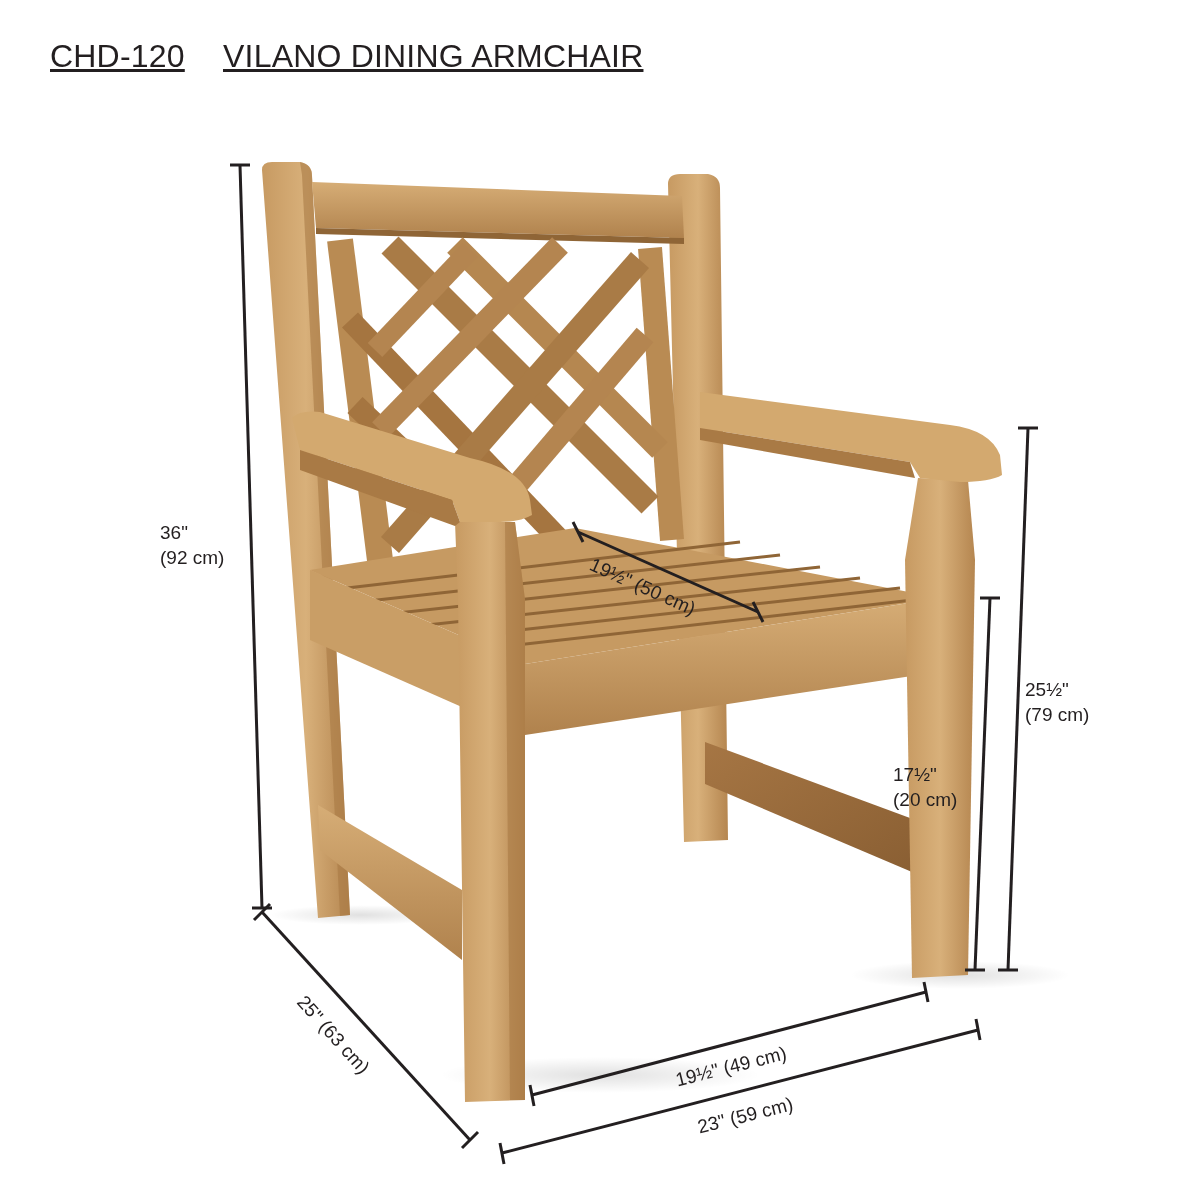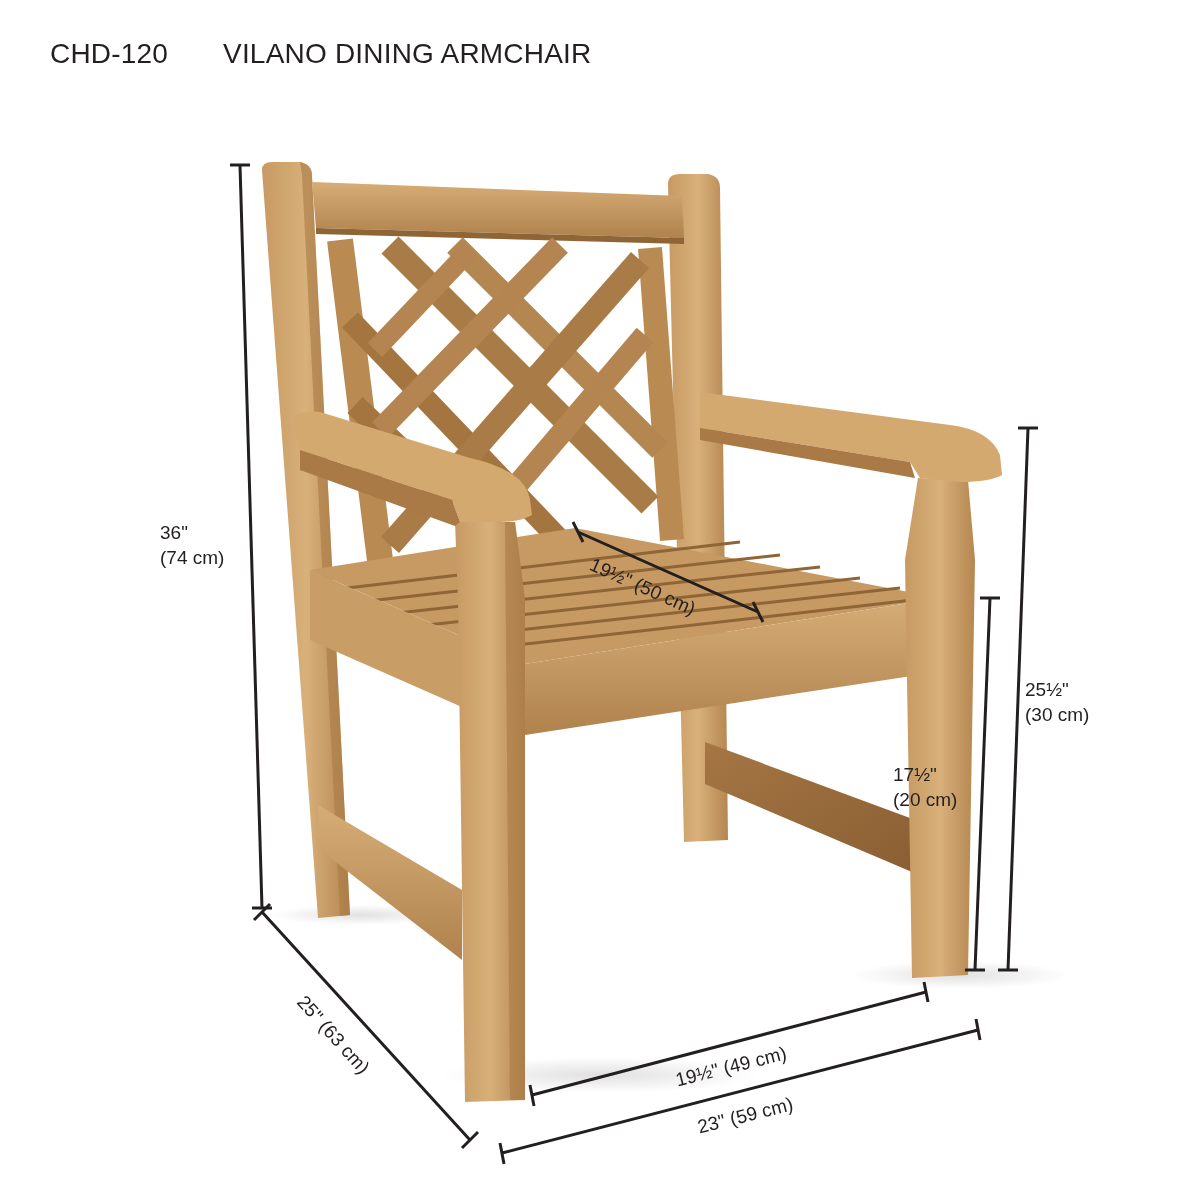--- a/index.html
+++ b/index.html
@@ -1,18 +1,18 @@
 <!DOCTYPE html>
 <html><head>
 <meta charset="utf-8">
 <style>
   html, body { margin:0; padding:0; background:#ffffff; }
   body { width:1200px; height:1200px; position:relative; overflow:hidden;
          font-family:"Liberation Sans", "DejaVu Sans", sans-serif; color:#231f20; }
-  .title { position:absolute; top:38px; font-size:28px; letter-spacing:0.2px; color:#231f20; }
+  .title { position:absolute; top:38px; font-size:32px; letter-spacing:0.2px; color:#231f20;text-decoration:underline; }
   #model { left:50px; }
   #name { left:223px;text-align:center; }
   svg#drawing { position:absolute; left:0; top:0; width:1200px; height:1200px; }
   .lbl { position:absolute; font-size:19px; line-height:25px; color:#231f20; white-space:nowrap; }
   .rot { transform-origin:left top; }
 </style>
 </head>
 <body>
 
 <div class="title" id="model">CHD-120</div>
@@ -138,28 +138,28 @@
     <line x1="924" y1="982" x2="928" y2="1002"></line>
 
     <line x1="502" y1="1153" x2="978" y2="1030"></line>
     <line x1="500" y1="1143" x2="504" y2="1164"></line>
     <line x1="976" y1="1019" x2="980" y2="1040"></line>
   </g>
 </svg>
 
 <div class="lbl" style="left:160px; top:520px;">
   <div>36"</div>
-  <div>(74 cm)</div>
+  <div>(92 cm)</div>
 </div>
 
 <div class="lbl rot" style="left:596px; top:552px; transform:rotate(24deg);">19½" (50 cm)</div>
 
 <div class="lbl" style="left:1025px; top:677px;">
   <div>25½"</div>
-  <div>(30 cm)</div>
+  <div>(79 cm)</div>
 </div>
 
 <div class="lbl" style="left:893px; top:762px;">
   <div>17½"</div>
   <div>(20 cm)</div>
 </div>
 
 <div class="lbl rot" style="left:310px; top:990px; transform:rotate(48deg);">25" (63 cm)</div>
 
 <div class="lbl rot" style="left:673px; top:1068px; transform:rotate(-14deg);">19½" (49 cm)</div>

